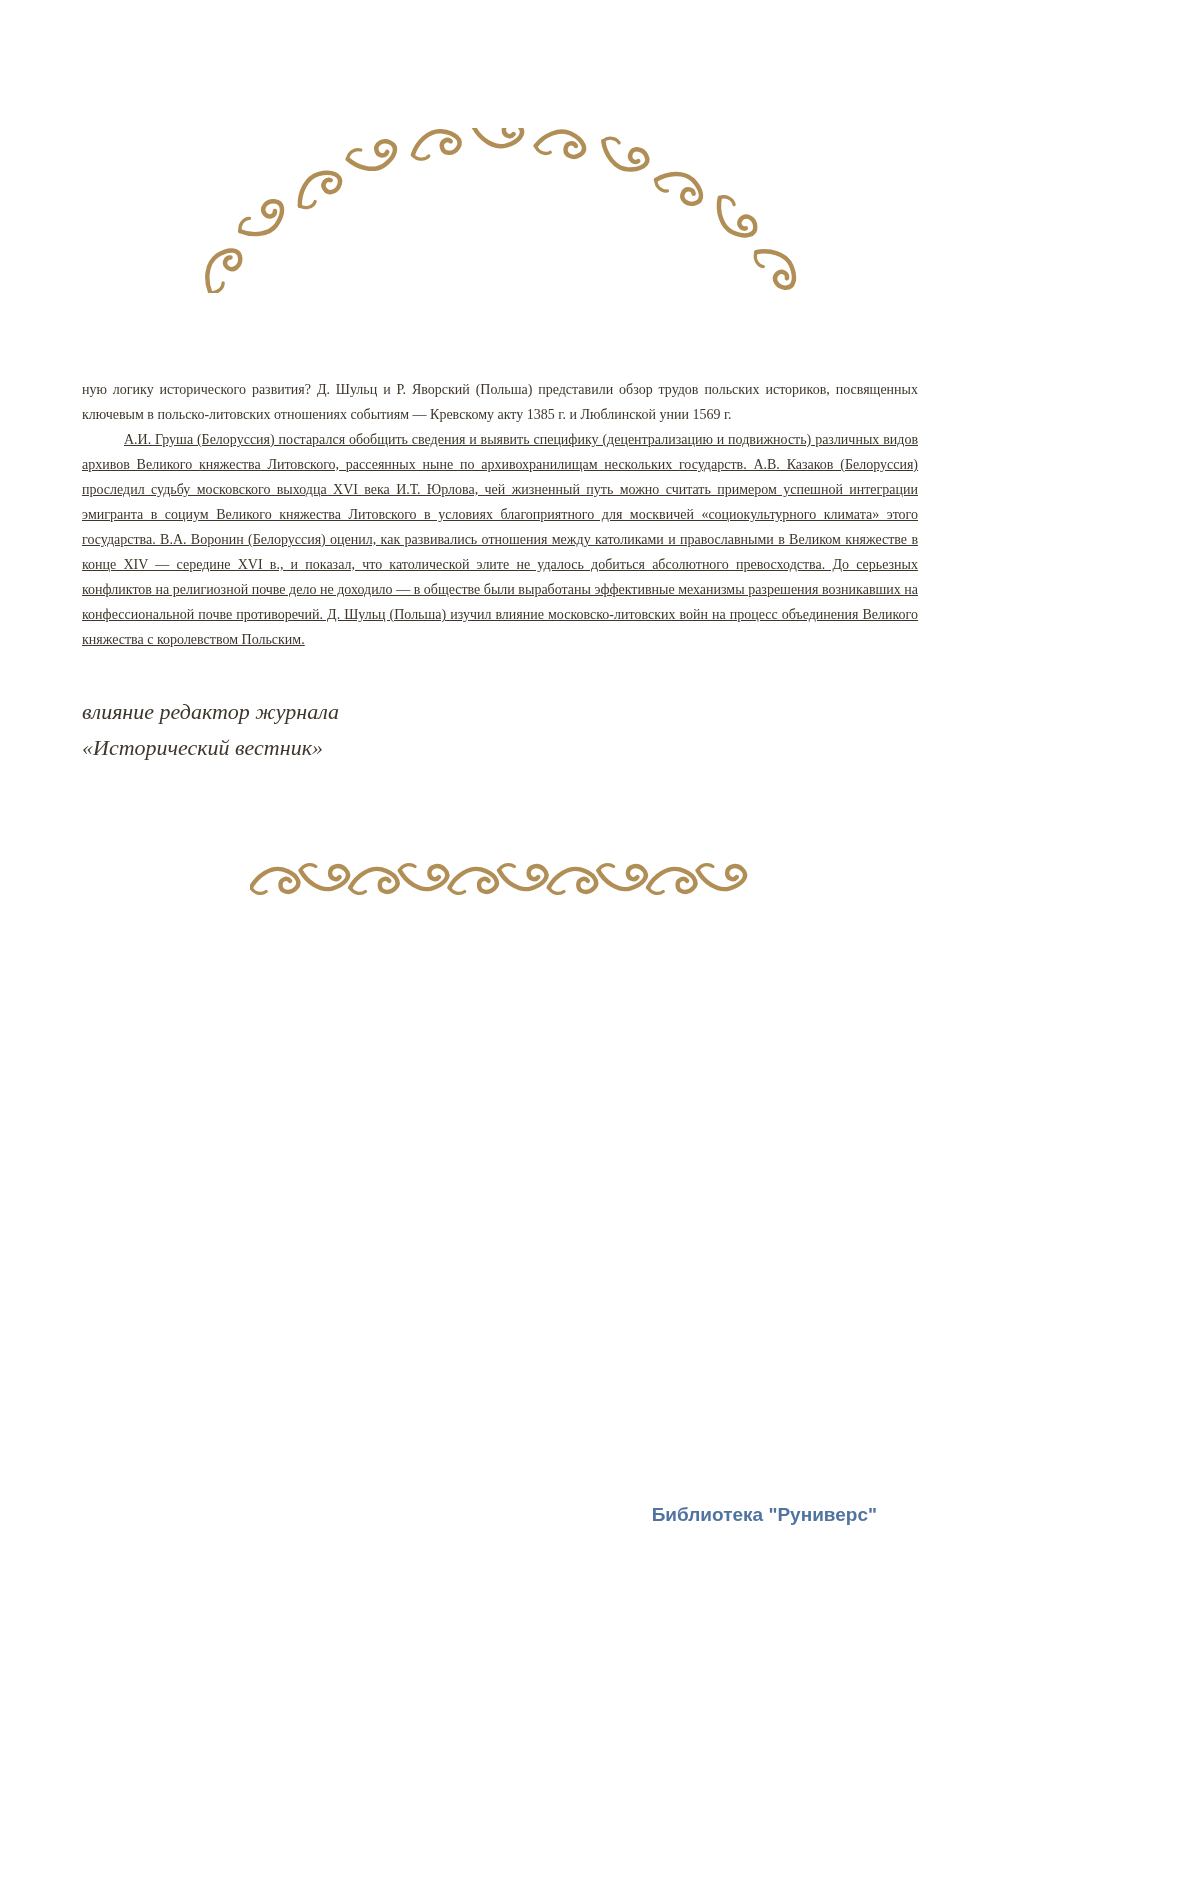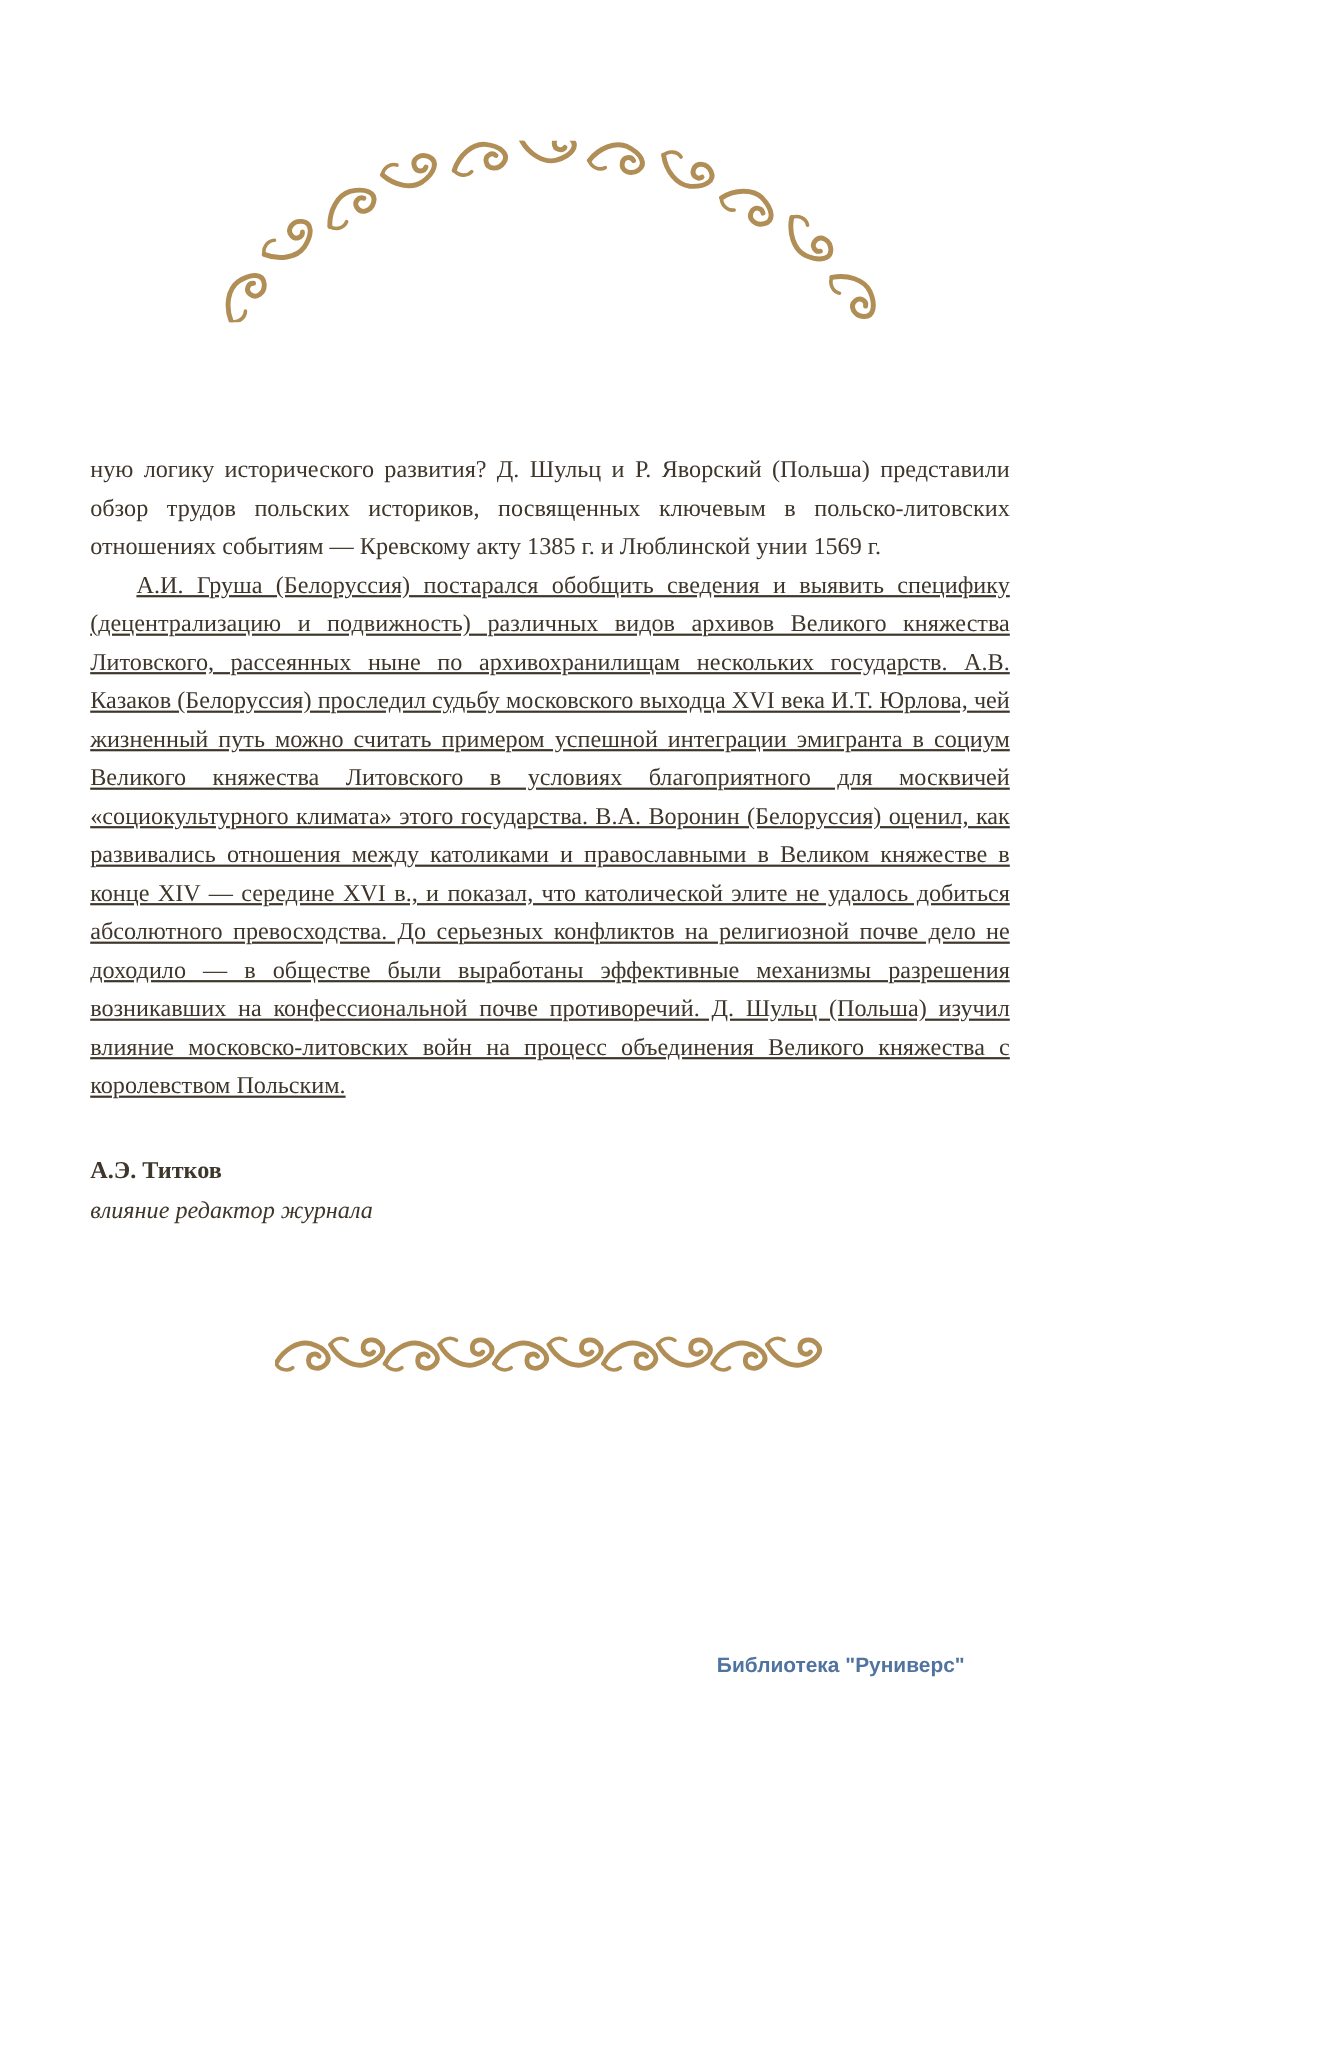--- a/index.html
+++ b/index.html
@@ -21,23 +21,23 @@
     display: block;
     margin: 128px auto 0 auto;
     color: #b08e55;
   }
   .bottom-ornament {
     display: block;
     margin: 92px auto 0 auto;
     color: #b08e55;
   }
   .body-text {
-    margin-top: 116px;
-    font-size: 22px;
-    line-height: 35px;
+    margin-top: 84px;
+    font-size: 14px;
+    line-height: 25px;
     text-align: justify;
   }
   p.para { margin: 0; }
   p.para.indent { text-indent: 42px; text-decoration: underline; }
   .signature {
     margin-top: 42px;
     font-size: 22px;
     line-height: 36px;
   }
   .sig-name { font-weight: bold; }
@@ -80,22 +80,22 @@
     <use href="#scrollU" transform="translate(552,96) rotate(40) scale(1,-1)"></use>
     <use href="#scrollU" transform="translate(599,143) rotate(50)"></use>
   </svg>
 
   <div class="body-text">
     <p class="para">ную логику исторического развития? Д. Шульц и Р. Яворский (Польша) представили обзор трудов польских историков, посвященных ключевым в польско-литовских отношениях событиям — Кревскому акту 1385 г. и Люблинской унии 1569 г.</p>
     <p class="para indent">А.И. Груша (Белоруссия) постарался обобщить сведения и выявить специфику (децентрализацию и подвижность) различных видов архивов Великого княжества Литовского, рассеянных ныне по архивохранилищам нескольких государств. А.В. Казаков (Белоруссия) проследил судьбу московского выходца XVI века И.Т. Юрлова, чей жизненный путь можно считать примером успешной интеграции эмигранта в социум Великого княжества Литовского в условиях благоприятного для москвичей «социокультурного климата» этого государства. В.А. Воронин (Белоруссия) оценил, как развивались отношения между католиками и православными в Великом княжестве в конце XIV — середине XVI в., и показал, что католической элите не удалось добиться абсолютного превосходства. До серьезных конфликтов на религиозной почве дело не доходило — в обществе были выработаны эффективные механизмы разрешения возникавших на конфессиональной почве противоречий. Д. Шульц (Польша) изучил влияние московско-литовских войн на процесс объединения Великого княжества с королевством Польским.</p>
   </div>
 
   <div class="signature">
-    <div class="sig-name">А.Э. Титков</div>
     <div class="sig-role">влияние редактор журнала</div>
+    <div class="sig-role">«Исторический вестник»</div>
   </div>
 
   <svg class="bottom-ornament" width="500" height="42" viewBox="0 0 520 44" aria-hidden="true">
     <use href="#scrollU" transform="translate(26,22)"></use>
     <use href="#scrollU" transform="translate(78,22) scale(1,-1)"></use>
     <use href="#scrollU" transform="translate(130,22)"></use>
     <use href="#scrollU" transform="translate(182,22) scale(1,-1)"></use>
     <use href="#scrollU" transform="translate(234,22)"></use>
     <use href="#scrollU" transform="translate(286,22) scale(1,-1)"></use>
     <use href="#scrollU" transform="translate(338,22)"></use>

